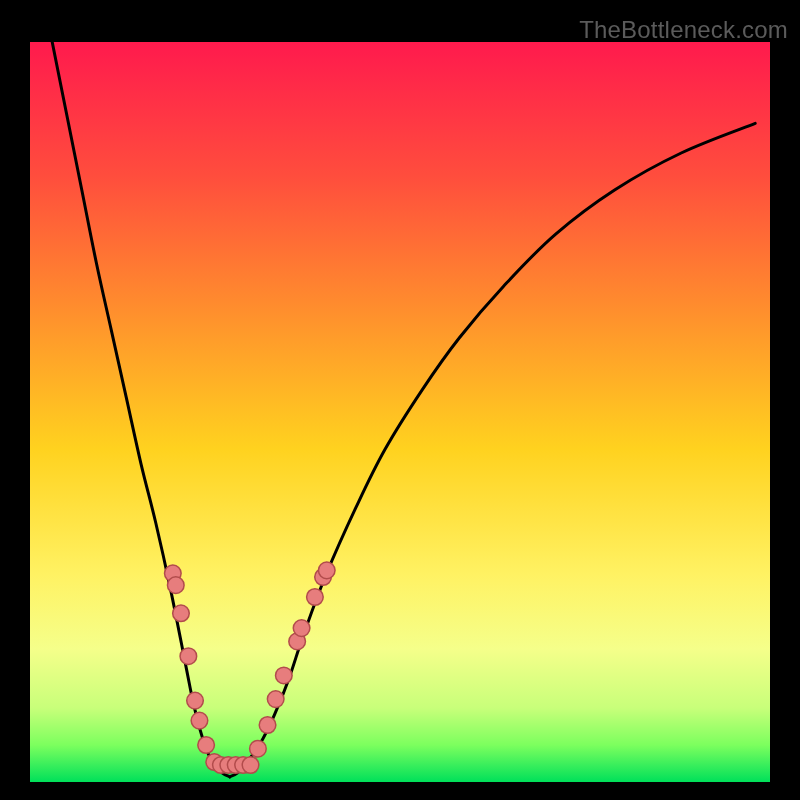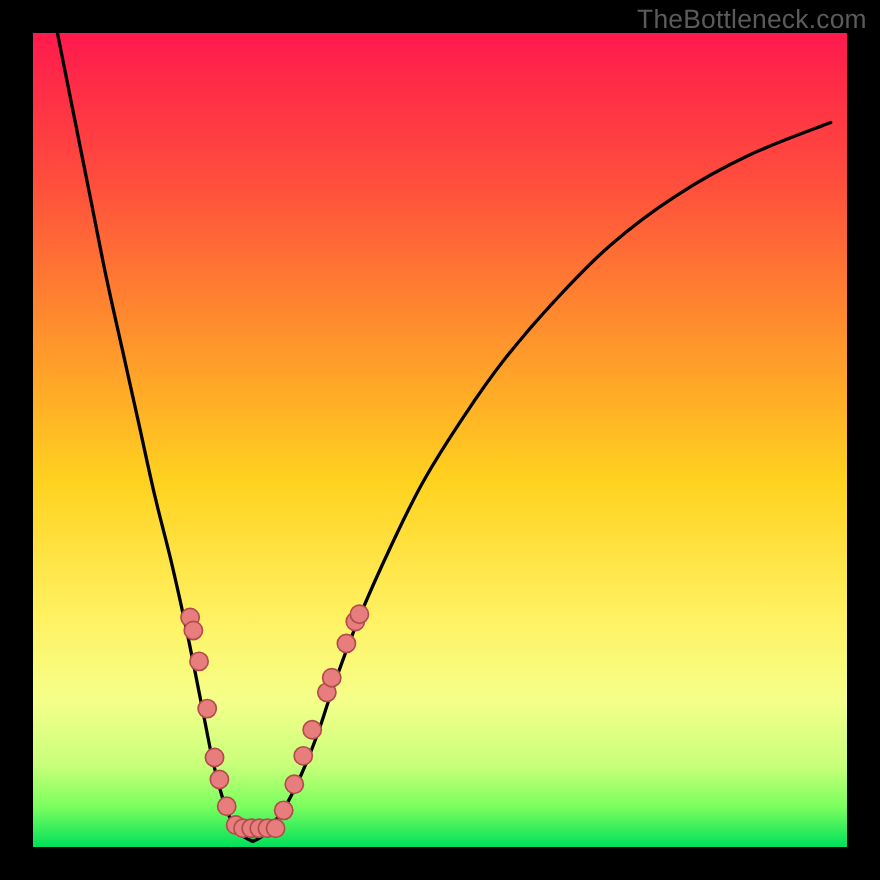--- a/index.html
+++ b/index.html
@@ -6,21 +6,21 @@
     margin: 0;
     padding: 0;
     width: 800px;
     height: 800px;
     overflow: hidden;
     background: #000;
     font-family: Arial, Helvetica, sans-serif;
   }
   .frame {
     position: absolute;
-    top: 0; left: 0;
+    top: 12px; left: 0;
     width: 800px;
     height: 568px;
     background: #000;
   }
   .plot {
     position: absolute;
     top: 30px;
     left: 30px;
     width: 740px;
     height: 740px;

